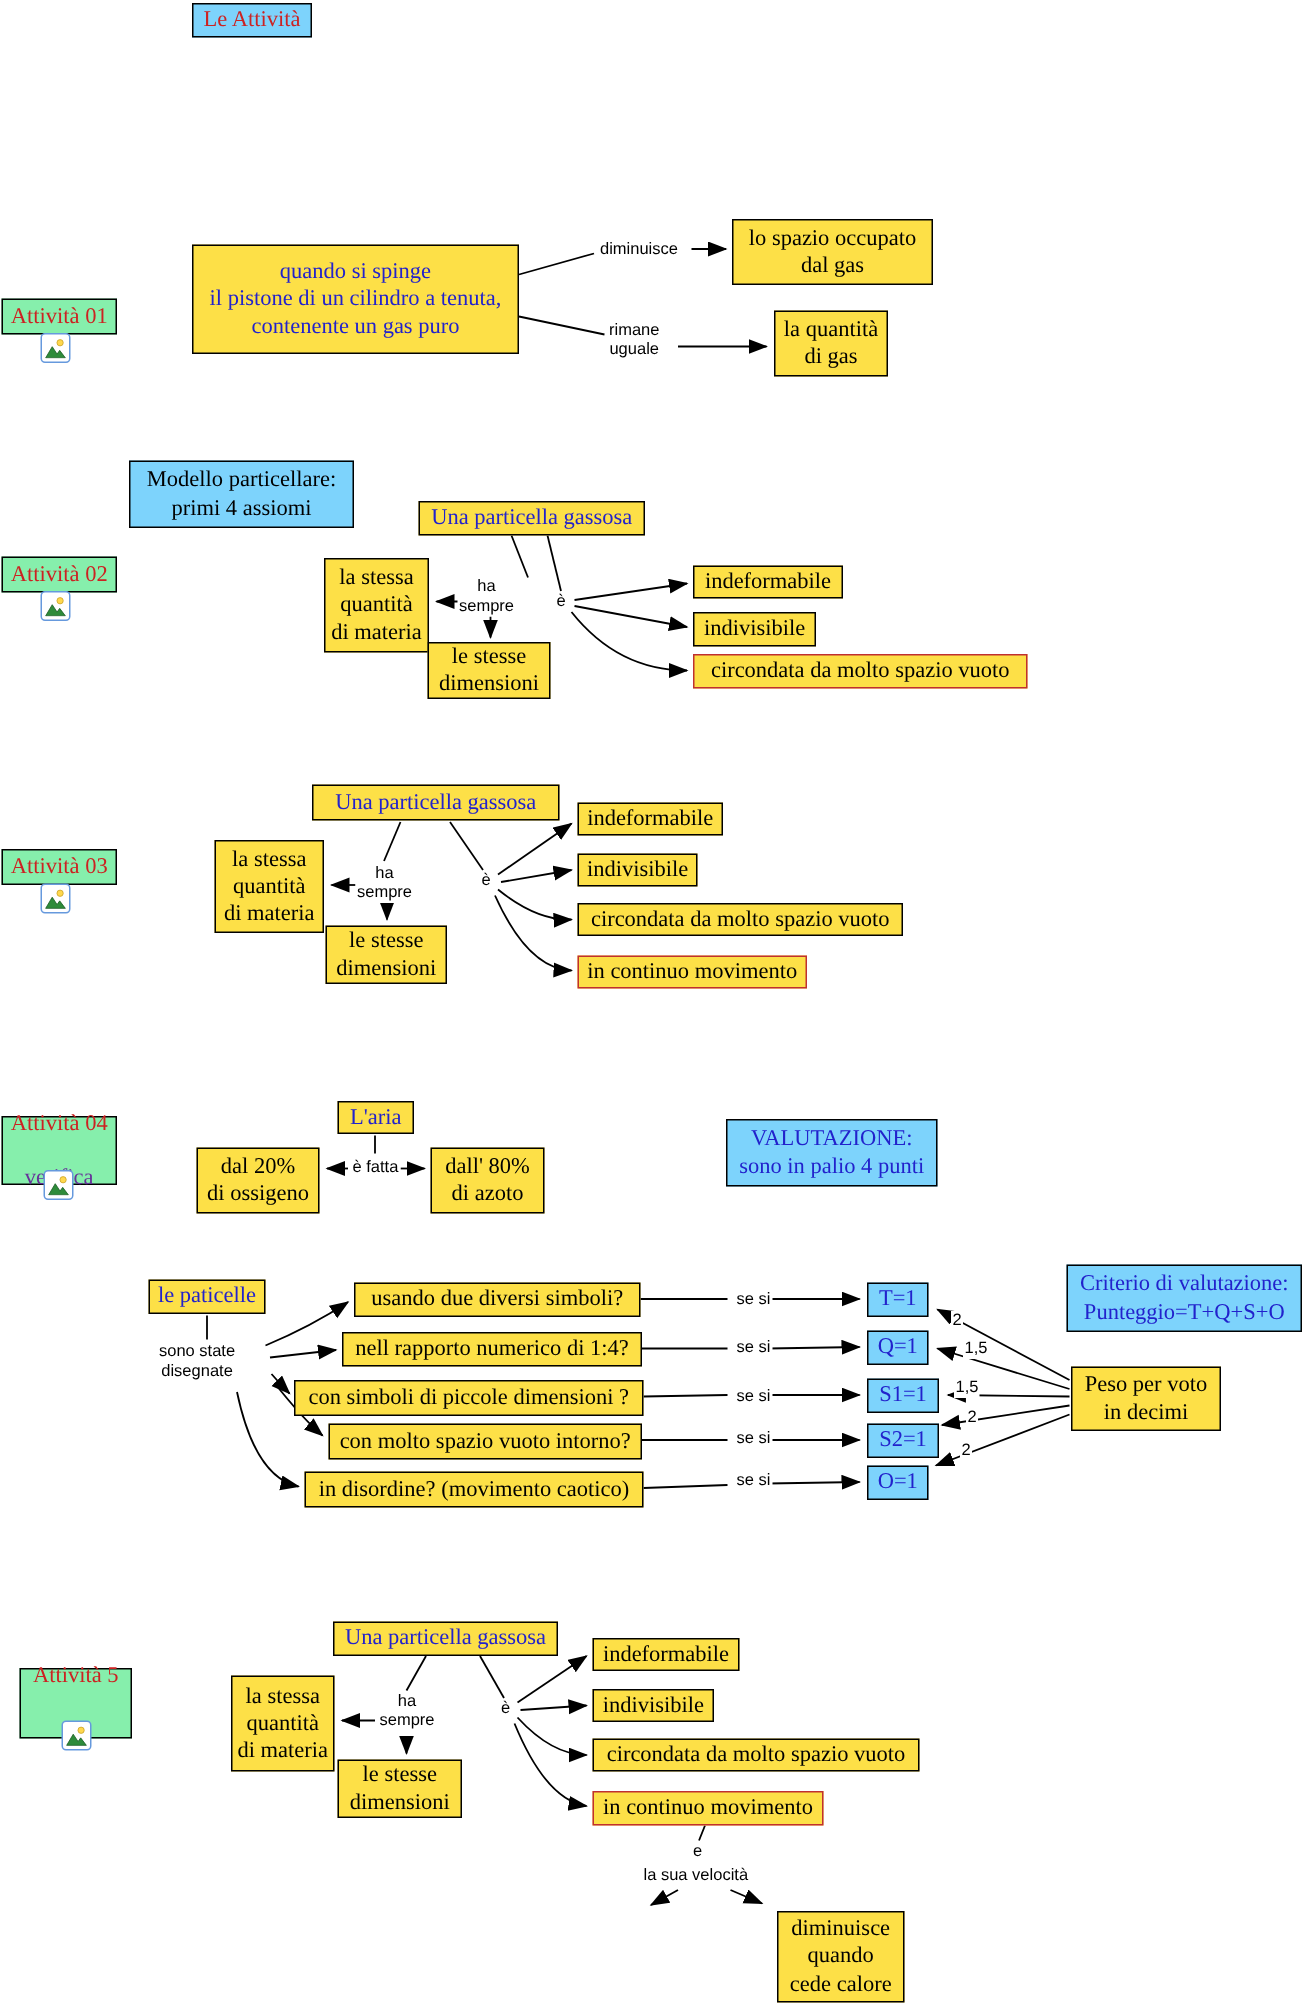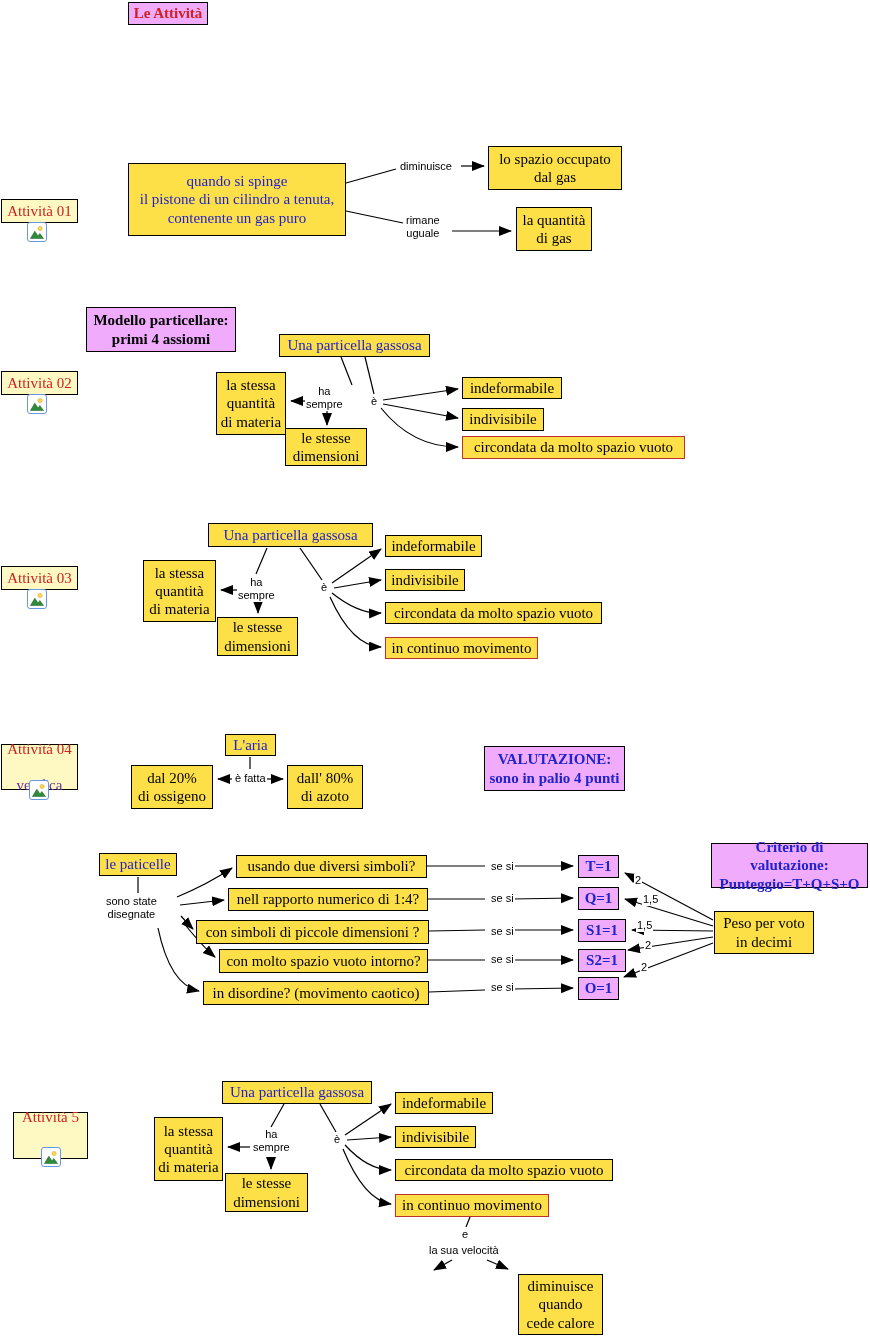--- a/index.html
+++ b/index.html
@@ -12,22 +12,22 @@
     position:absolute; box-sizing:border-box;
     border:1px solid #000; background:#fde047; color:#000;
     font-size:15px; line-height:1.22; text-align:center;
     white-space:pre-line; padding:1px 3px;
     display:flex; align-items:center; justify-content:center;
     z-index:2;
   }
   .blue   { color:#2222CC; }
   .redtxt { color:#CC2222; }
   .purple { color:#663399; }
-  .graybg { background:#f0abfc;font-weight:bold; }
-  .pinkbg { background:#fef9c3;text-align:center; }
+  .graybg { background:#7dd3fc; }
+  .pinkbg { background:#86efac;text-align:center; }
   .redbrd { border-color:#C03030; }
   .lbl {
     position:absolute; z-index:3;
     font-family:"Liberation Sans", sans-serif; font-size:11px; color:#000;
     line-height:1.2; text-align:center; white-space:pre-line;
     background:#fff; padding:0 1px;
   }
   .icon {
     position:absolute; z-index:4; width:20px; height:20px; box-sizing:border-box;
     border:1px solid #6699DD; border-radius:3px; background:#fff;

